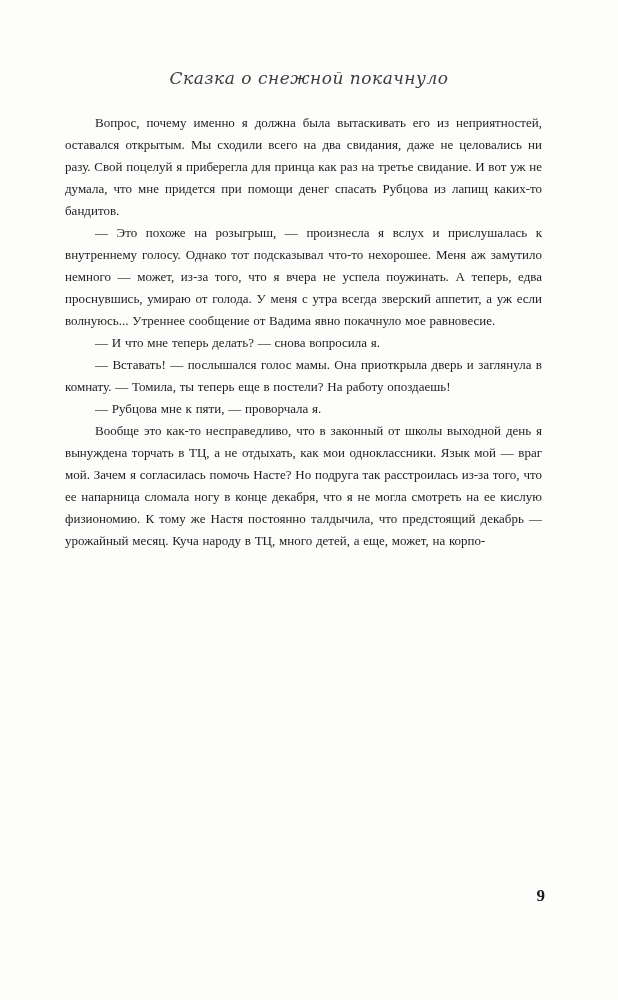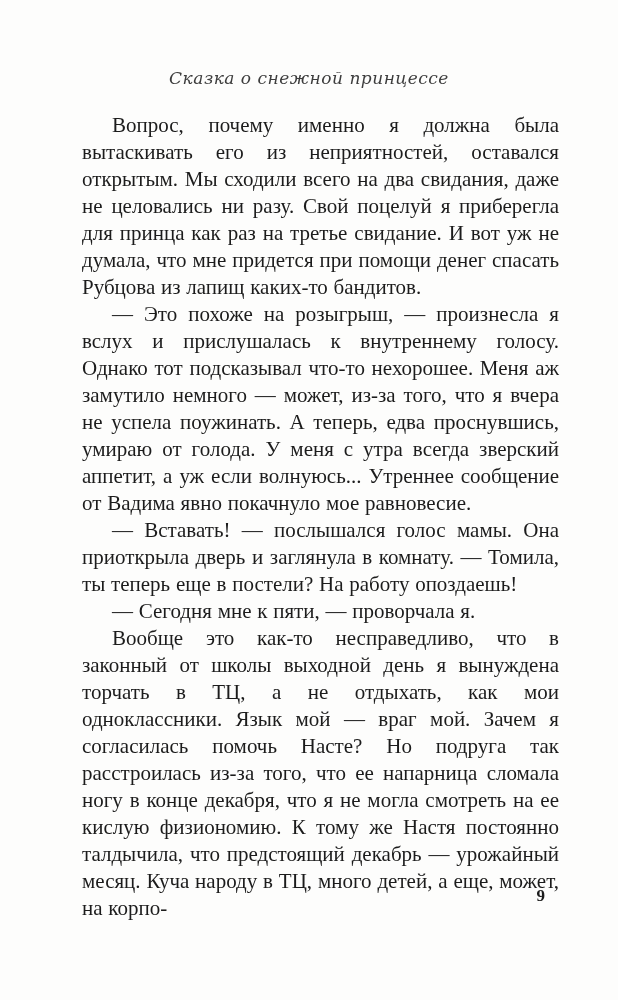--- a/index.html
+++ b/index.html
@@ -25,25 +25,25 @@
       text-align: center;
       font-family: "DejaVu Serif", serif;
       font-style: italic;
       font-size: 17px;
       letter-spacing: 0.5px;
       color: #3d3d3d;
     }
     .body-text {
       position: absolute;
       top: 112px;
-      left: 82px;
+      left: 65px;
       width: 477px;
       text-align: justify;
-      font-size: 21px;
-      line-height: 27px;
+      font-size: 13px;
+      line-height: 22px;
       color: #1c1c1c;
     }
     .body-text p {
       margin: 0;
       padding: 0;
       text-indent: 30px;
       hyphens: auto;
       -webkit-hyphens: auto;
       word-spacing: 0.5px;
     }
@@ -54,25 +54,26 @@
       font-size: 17px;
       font-weight: bold;
       color: #1c1c1c;
     }
   </style>
 </head>
 <body>
 
 <div class="page">
 
-  <div class="running-head">Сказка о снежной принцессе</div>
+  <div class="running-head">Сказка о снежной покачнуло</div>
 
   <div class="body-text">
     <p>Вопрос, почему именно я должна была вытаскивать его из неприятностей, оставался открытым. Мы сходили всего на два свидания, даже не целовались ни разу. Свой поцелуй я приберегла для принца как раз на третье свидание. И вот уж не думала, что мне придется при помощи денег спасать Рубцова из лапищ каких-то бандитов.</p>
     <p>— Это похоже на розыгрыш, — произнесла я вслух и прислушалась к внутреннему голосу. Однако тот подсказывал что-то нехорошее. Меня аж замутило немного — может, из-за того, что я вчера не успела поужинать. А теперь, едва проснувшись, умираю от голода. У меня с утра всегда зверский аппетит, а уж если волнуюсь... Утреннее сообщение от Вадима явно покачнуло мое равновесие.</p>
+    <p>— И что мне теперь делать? — снова вопросила я.</p>
     <p>— Вставать! — послышался голос мамы. Она приоткрыла дверь и заглянула в комнату. — Томила, ты теперь еще в постели? На работу опоздаешь!</p>
-    <p>— Сегодня мне к пяти, — проворчала я.</p>
+    <p>— Рубцова мне к пяти, — проворчала я.</p>
     <p>Вообще это как-то несправедливо, что в законный от школы выходной день я вынуждена торчать в ТЦ, а не отдыхать, как мои одноклассники. Язык мой — враг мой. Зачем я согласилась помочь Насте? Но подруга так расстроилась из-за того, что ее напарница сломала ногу в конце декабря, что я не могла смотреть на ее кислую физиономию. К тому же Настя постоянно талдычила, что предстоящий декабрь — урожайный месяц. Куча народу в ТЦ, много детей, а еще, может, на корпо-</p>
   </div>
 
   <div class="page-number">9</div>
 
 </div>
 
 </body></html>

